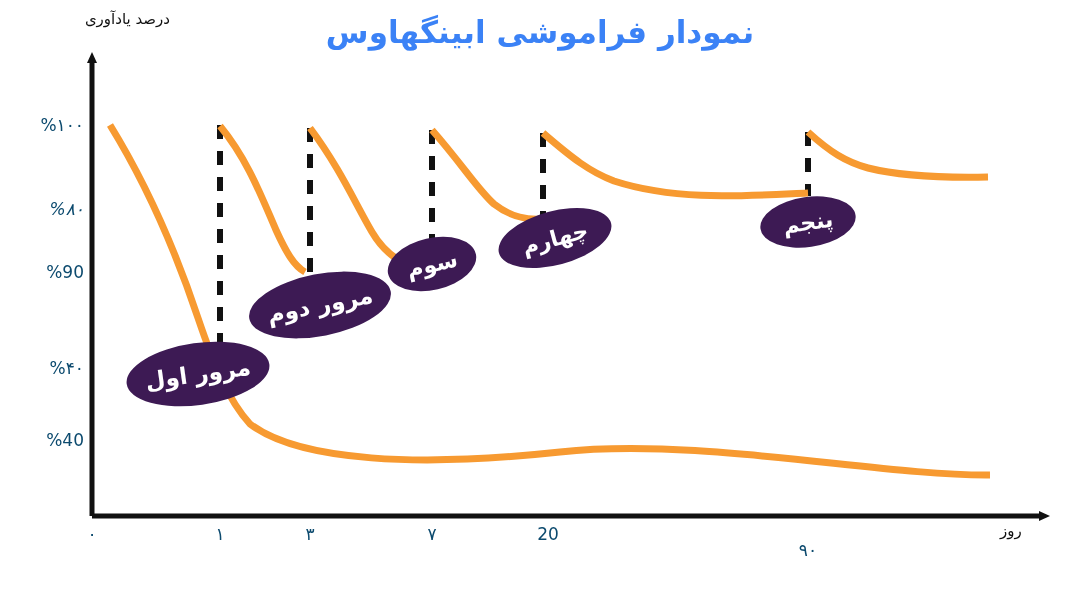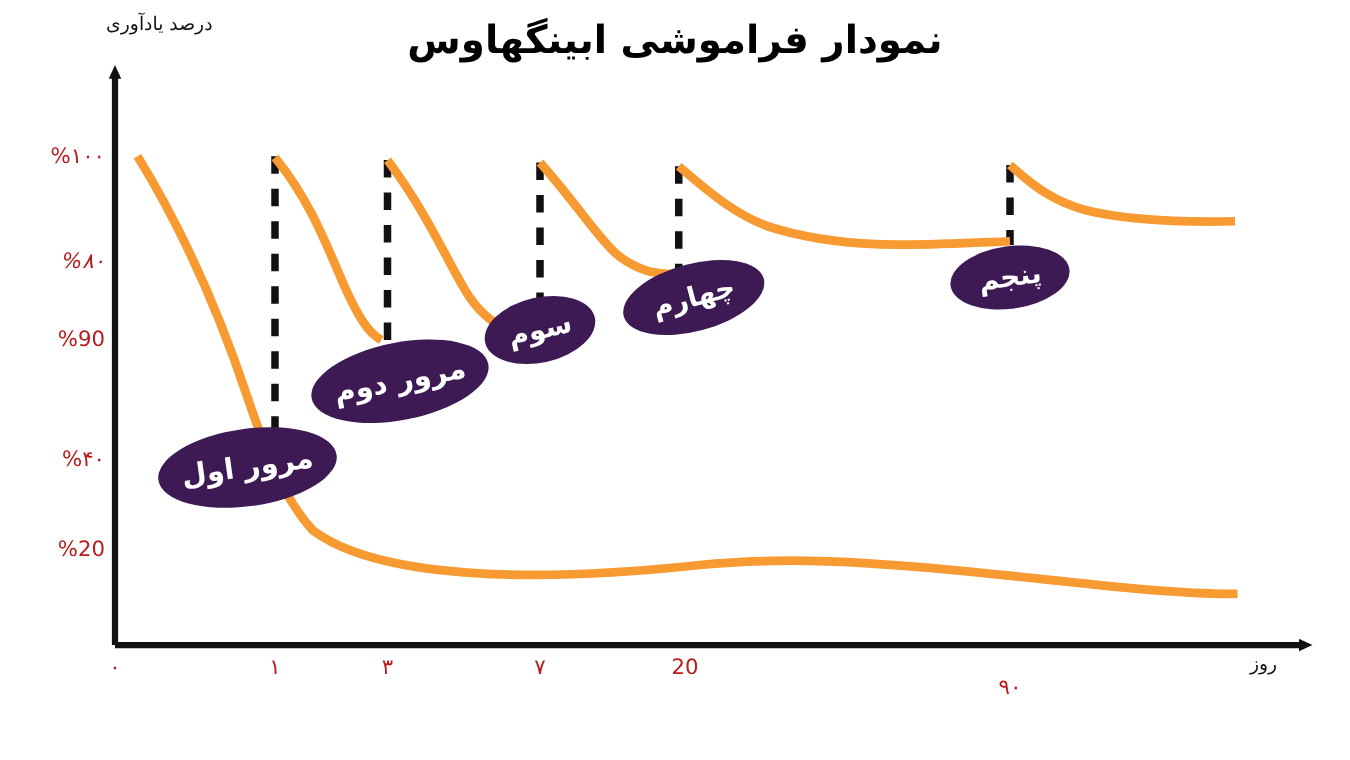--- a/index.html
+++ b/index.html
@@ -34,21 +34,21 @@
 
   
   .chart-title {
     position: absolute;
     top: 14px;
     left: 0;
     width: 1080px;
     text-align: center;
     font-size: 31px;
     font-weight: bold;
-    color: #000000;
+    color: #3b82f6;
     letter-spacing: 0px;
     direction: rtl;
     white-space: nowrap;
     pointer-events: none;
   }
 
   
   .axis-title {
     position: absolute;
     color: #111111;
@@ -65,21 +65,21 @@
   .axis-title-x {
     top: 522px;
     left: 1000px;
     width: 62px;
     text-align: left;
   }
 
   
   .tick-label {
     position: absolute;
-    color: #b91c1c;
+    color: #0c4a6e;
     font-size: 17px;
     white-space: nowrap;
     direction: rtl;
     pointer-events: none;
   }
   .tick-y {
     text-align: right;
     width: 62px;
     transform: translateY(-50%);
   }
@@ -154,21 +154,21 @@
 
   <div class="axis-title axis-title-y">درصد یادآوری</div>
 
   <div class="axis-title axis-title-x">روز</div>
 
   <div id="ytick-layer">
       <div class="tick-label tick-y" style="top: 125px; left: 22px;">%۱۰۰</div>
       <div class="tick-label tick-y" style="top: 209px; left: 22px; font-style: italic;">%۸۰</div>
       <div class="tick-label tick-y" style="top: 272px; left: 22px;">%90</div>
       <div class="tick-label tick-y" style="top: 368px; left: 22px;">%۴۰</div>
-      <div class="tick-label tick-y" style="top: 440px; left: 22px;">%20</div>
+      <div class="tick-label tick-y" style="top: 440px; left: 22px;">%40</div>
     </div>
   <div id="xtick-layer">
       <div class="tick-label tick-x" style="top: 524px; left: 92px;">۰</div>
       <div class="tick-label tick-x" style="top: 524px; left: 220px;">۱</div>
       <div class="tick-label tick-x" style="top: 524px; left: 310px;">۳</div>
       <div class="tick-label tick-x" style="top: 524px; left: 432px;">۷</div>
       <div class="tick-label tick-x" style="top: 524px; left: 548px;">20</div>
       <div class="tick-label tick-x" style="top: 540px; left: 808px;">۹۰</div>
     </div>
 

